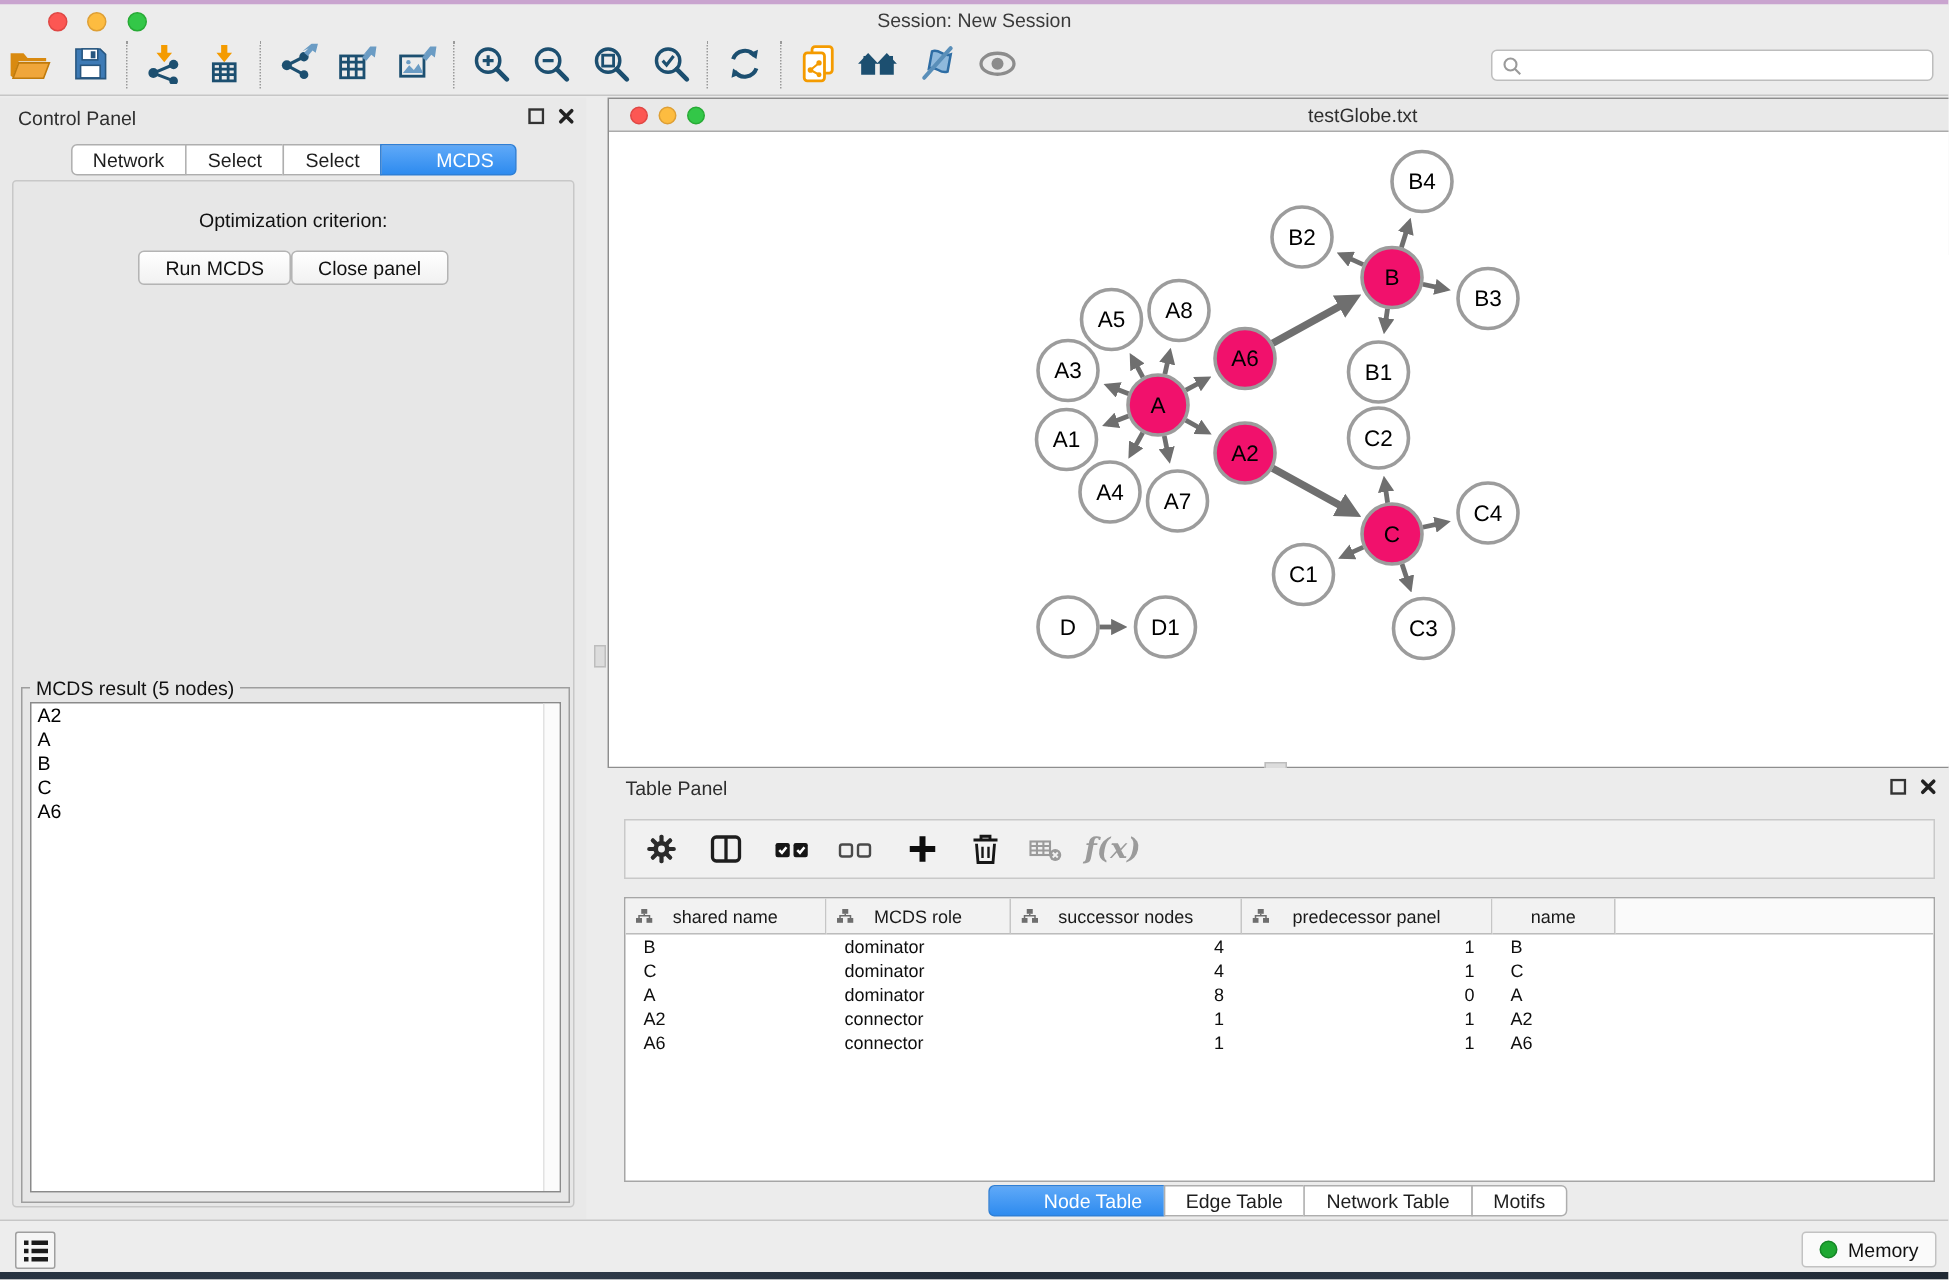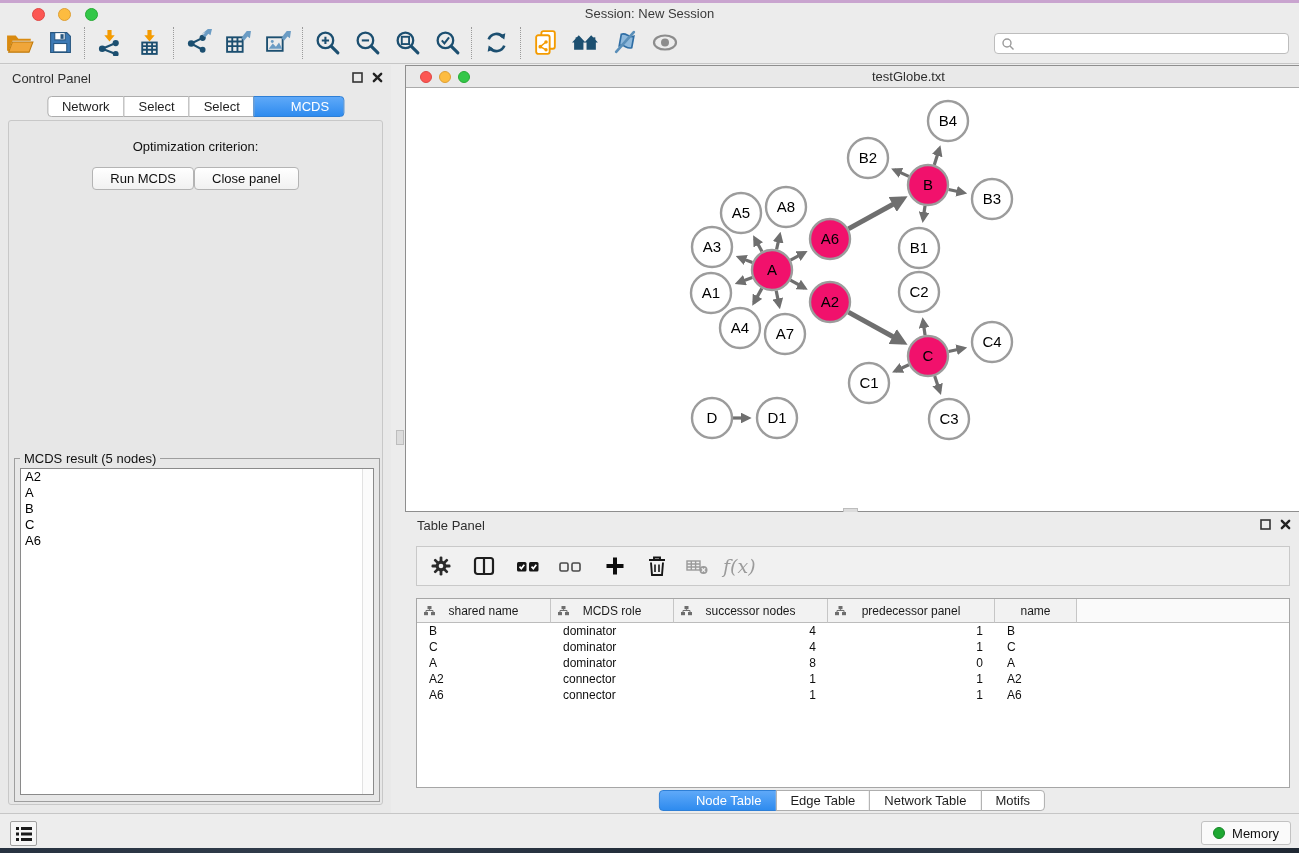--- a/index.html
+++ b/index.html
@@ -52,21 +52,21 @@
   .nl-grn { left:52px; background:#33c748; border:1px solid #27aa35; }
   .net-title { position:absolute; width:100%; text-align:center; top:3px; font-size:13px; color:#2e2e2e; }
   .net-canvas { position:absolute; left:0; top:22px; right:0; bottom:0; background:#fff; }
   .net-grip { position:absolute; right:1px; bottom:1px; width:12px; height:12px; }
   .splitter-h { position:absolute; left:396px; top:430px; width:8px; height:15px; background:#dcdcdc; border:1px solid #bdbdbd; }
   .splitter-v { position:absolute; left:843px; top:508px; width:15px; height:8px; background:#dcdcdc; border:1px solid #bdbdbd; }
 
   
   .table-panel { position:absolute; left:405px; top:512px; width:894px; height:301px; background:#ececec; }
   .tp-toolbar { position:absolute; left:11px; right:9px; top:34px; height:40px; background:#f1f1f1; border:1px solid #c9c9c9; display:flex; align-items:center; }
-  .tp-icon { display:flex; align-items:center; justify-content:flex-start; height:28px; cursor:default; }
+  .tp-icon { display:flex; align-items:center; justify-content:flex-start; height:28px; cursor:default;font-weight:bold; }
   .fx { font-family:"DejaVu Serif", serif; font-style:italic; font-size:19px; color:#9b9b9b; }
   .data-table { position:absolute; left:11px; right:9px; top:86px; height:190px; background:#fff; border:1px solid #a6a6a6; overflow:hidden; }
   .thead { display:flex; height:24px;justify-content:center; }
   .th { position:relative; height:24px; background:#f2f2f2; border-right:1px solid #c6c6c6; border-bottom:1px solid #bcbcbc; display:flex; align-items:center; justify-content:center; font-size:12px; color:#1a1a1a; }
   .th .hier { position:absolute; left:7px; top:7px; }
   .th-fill { flex:1; background:#fafafa; border-bottom:1px solid #bcbcbc; }
   .tr { display:flex; height:16px; align-items:center; }
   .td { font-size:12px; color:#0e0e0e; white-space:nowrap; overflow:hidden; }
   .tp-tabs { position:absolute; top:278px; left:50%; transform:translateX(-50%); display:flex; }
 

